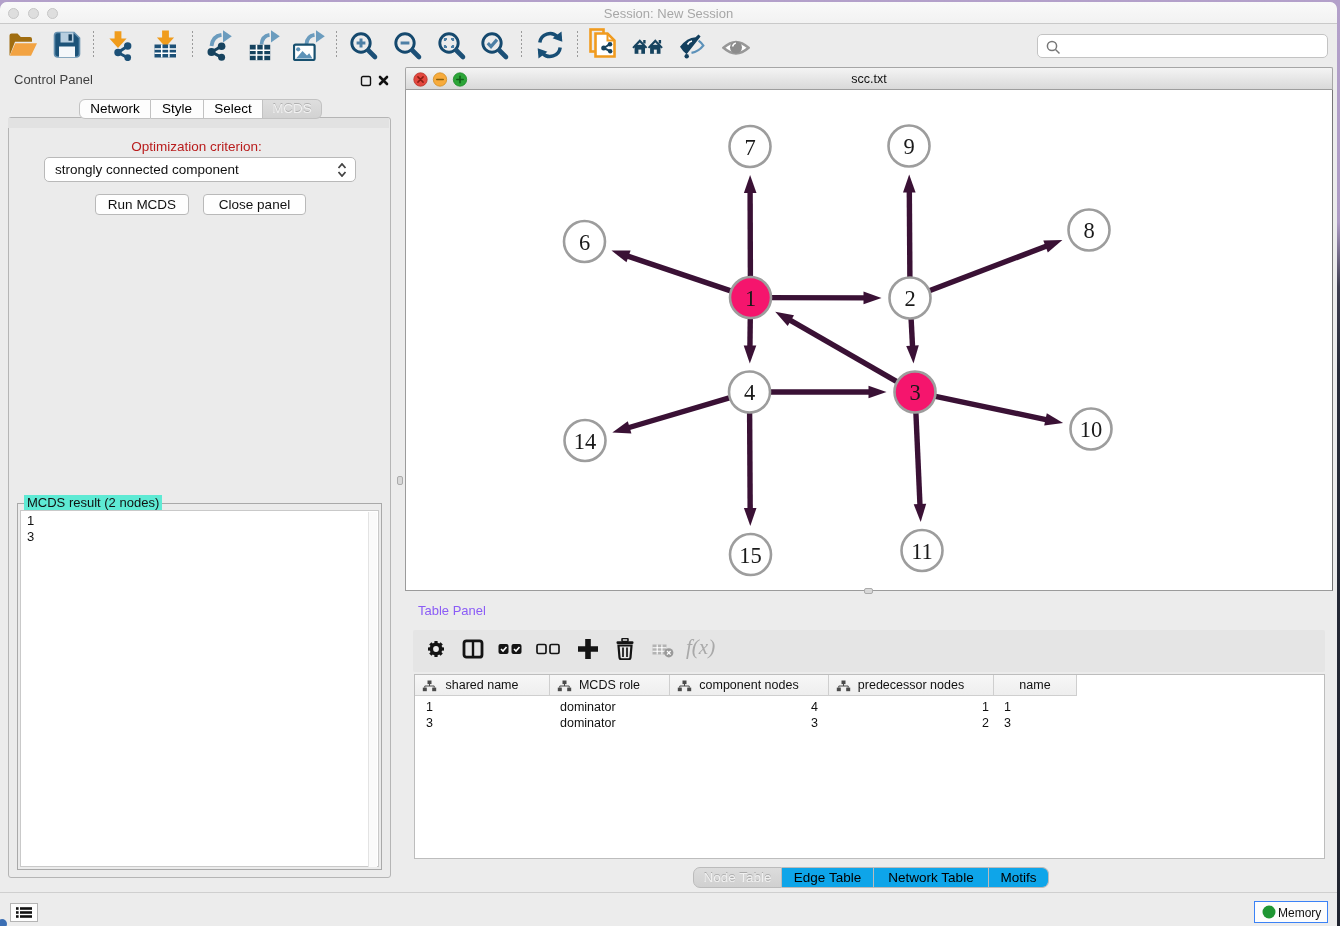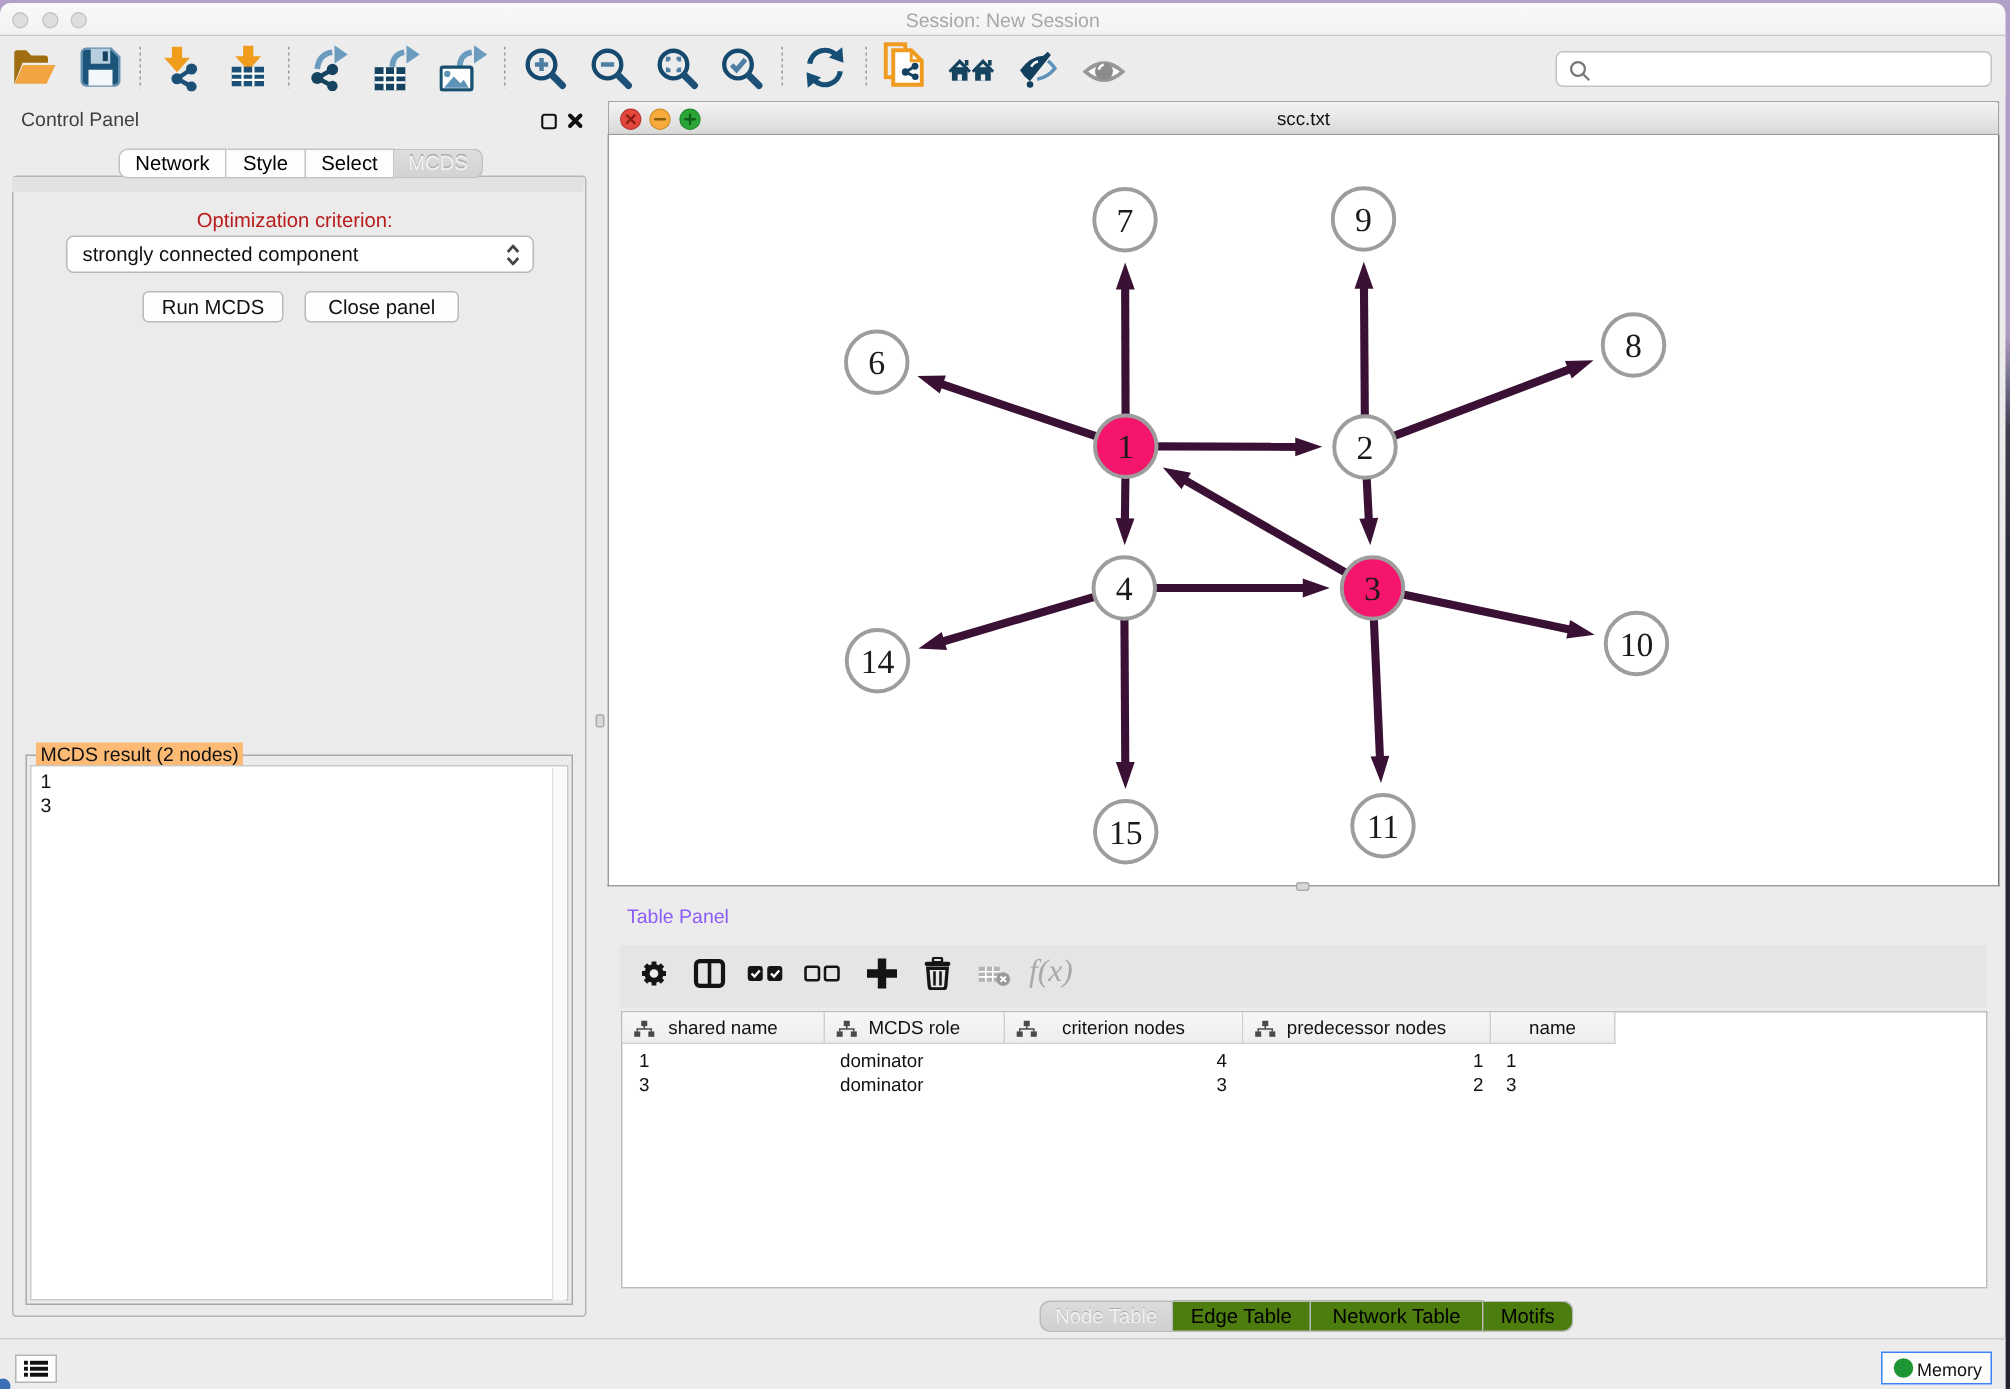--- a/index.html
+++ b/index.html
@@ -21,36 +21,36 @@
 #cpstrip{position:absolute;left:8px;top:53px;width:381px;height:10px;background:#e2e2e2}
 .tabrow{position:absolute;display:flex;font-size:13.5px}
 .tabrow .tab{background:#fdfdfd;border:1px solid #c2c2c2;border-left:none;color:#000;text-align:center;line-height:17px;height:20px}
 .tabrow .tab.first{border-left:1px solid #c2c2c2;border-radius:6px 0 0 6px}
 .tabrow .tab.last{border-radius:0 6px 6px 0}
 .tabrow .tab.sel{background:linear-gradient(#dedede,#d2d2d2);color:#f1f1f1;text-shadow:0 -1px 0 #b0b0b0}
 #optlabel{position:absolute;left:0;top:74px;width:393px;text-align:center;font-size:13.5px;color:#b91c1c}
 #dropdown{position:absolute;left:44px;top:92px;width:312px;height:25px;background:#fff;border:1px solid #b9b9b9;border-radius:5px;font-size:13.5px;color:#111;line-height:23px;padding-left:10px}
 .btn{position:absolute;height:21px;background:#fefefe;border:1px solid #b9b9b9;border-radius:4px;font-size:13.5px;color:#111;text-align:center;line-height:19px}
 #fieldset{position:absolute;left:17px;top:438px;width:365px;height:367px;border:1px solid #a9a9a9}
-#fslegend{position:absolute;left:6px;top:-9px;background:#fdba74;padding:0 3px;font-size:13px;color:#111}
+#fslegend{position:absolute;left:6px;top:-9px;background:#5eead4;padding:0 3px;font-size:13px;color:#111}
 #fsarea{position:absolute;left:2px;top:6px;width:359px;height:357px;background:#fff;border:1px solid #c9c9c9}
 #fstext{position:absolute;left:6px;top:2px;font-size:13px;color:#111;line-height:16px}
 #fssb{position:absolute;right:1px;top:1px;width:9px;height:355px;background:#fafafa;border-left:1px solid #e3e3e3}
 
 #netwin{position:absolute;left:405px;top:65px;width:928px;height:631px}
 #nettitle{position:absolute;left:0;top:0;width:928px;height:23px;background:linear-gradient(#f4f4f4,#d9d9d9);border:1px solid #a6a6a6;border-bottom:1px solid #9d9d9d;border-radius:2px 2px 0 0}
 #nettext{position:absolute;top:4px;width:100%;text-align:center;font-size:12.5px;color:#111}
 #canvas{position:absolute;left:0;top:23px;width:928px;height:501px;background:#fff;border-left:1px solid #9b9b9b;border-right:1px solid #757575;border-bottom:1px solid #9b9b9b}
 
 #tp{position:absolute;left:396px;top:593px;width:938px;height:298px}
 #tphead{position:absolute;left:22px;top:8px;font-size:13px;color:#8b5cf6}
 #tptable{position:absolute;left:18px;top:79px;width:911px;height:185px;background:#fff;border:1px solid #bdbdbd}
 .th{position:absolute;top:0;height:21px;background:linear-gradient(#f7f7f7,#eeeeee);border-right:1px solid #cfcfcf;border-bottom:1px solid #cfcfcf;font-size:12.5px;color:#111;text-align:center;line-height:21px}
 .td{position:absolute;font-size:12.5px;color:#111;height:17px;line-height:17px}
-.btab{height:21px;background:#4d7c0f;border:1px solid #bbb;border-left:none;font-size:13.5px;color:#000;text-align:center;line-height:19px;display:inline-block}
+.btab{height:21px;background:#0ea5e9;border:1px solid #bbb;border-left:none;font-size:13.5px;color:#000;text-align:center;line-height:19px;display:inline-block}
 
 #status{position:absolute;left:0;top:890px;width:1337px;height:34px;background:#ececec;border-top:1px solid #cfcfcf}
 #membtn{position:absolute;left:1254px;top:8px;width:74px;height:22px;background:#fdfdfd;border:1px solid #3b82f6;font-size:12px;color:#111}
 #listbtn{position:absolute;left:10px;top:10px;width:28px;height:19px;background:#fdfdfd;border:1px solid #b4b4b4}
 </style></head><body>
 <div id="win">
 <div id="titlebar">
   <div class="tl" style="left:8px"></div>
   <div class="tl" style="left:27.5px"></div>
   <div class="tl" style="left:47px"></div>
@@ -328,21 +328,21 @@
   <svg class="abs" style="left:256px;top:47px" width="22" height="16" viewBox="0 0 22 16">
         <rect x="0.5" y="2.5" width="14" height="10" fill="#b3b3b3"></rect>
         <path d="M0.5 5.8 H14.5 M0.5 9.2 H14.5 M5.2 2.5 V12.5 M9.9 2.5 V12.5" stroke="#fff" stroke-width="1.1"></path>
         <circle cx="16.8" cy="10.8" r="4.6" fill="#9a9a9a"></circle>
         <path d="M15 9 l3.6 3.6 M18.6 9 l-3.6 3.6" stroke="#fff" stroke-width="1.3"></path>
       </svg>
   <span class="abs" style="left:290px;top:40px;font-family:'Liberation Serif',serif;font-style:italic;font-size:21px;color:#a9a9a9">f(x)</span>
   <div id="tptable">
     <div class="th" style="left:0;width:135px">shared name</div>
     <div class="th" style="left:135px;width:120px">MCDS role</div>
-    <div class="th" style="left:255px;width:159px">criterion nodes</div>
+    <div class="th" style="left:255px;width:159px">component nodes</div>
     <div class="th" style="left:414px;width:165px">predecessor nodes</div>
     <div class="th" style="left:579px;width:83px">name</div>
     <svg class="abs" style="left:7px;top:5px" width="15" height="12" viewBox="0 0 15 12">
           <g fill="#4a4a4a">
             <rect x="5.5" y="0.5" width="4" height="3.6"></rect>
             <rect x="0.8" y="7.6" width="4" height="3.6"></rect>
             <rect x="10.2" y="7.6" width="4" height="3.6"></rect>
           </g>
           <path d="M7.5 4 V6 M2.8 7.6 V6 H12.2 V7.6" stroke="#4a4a4a" fill="none"></path>
         </svg>

